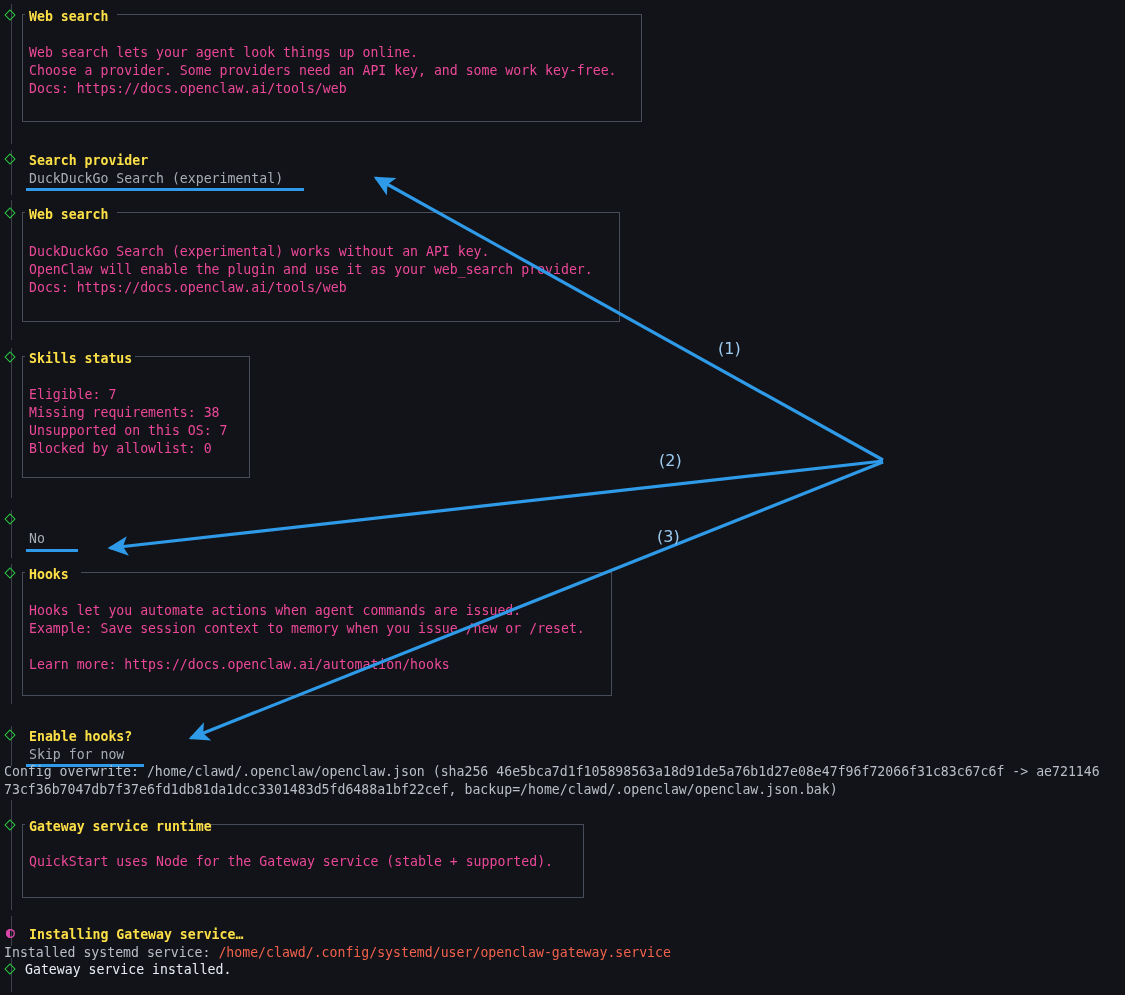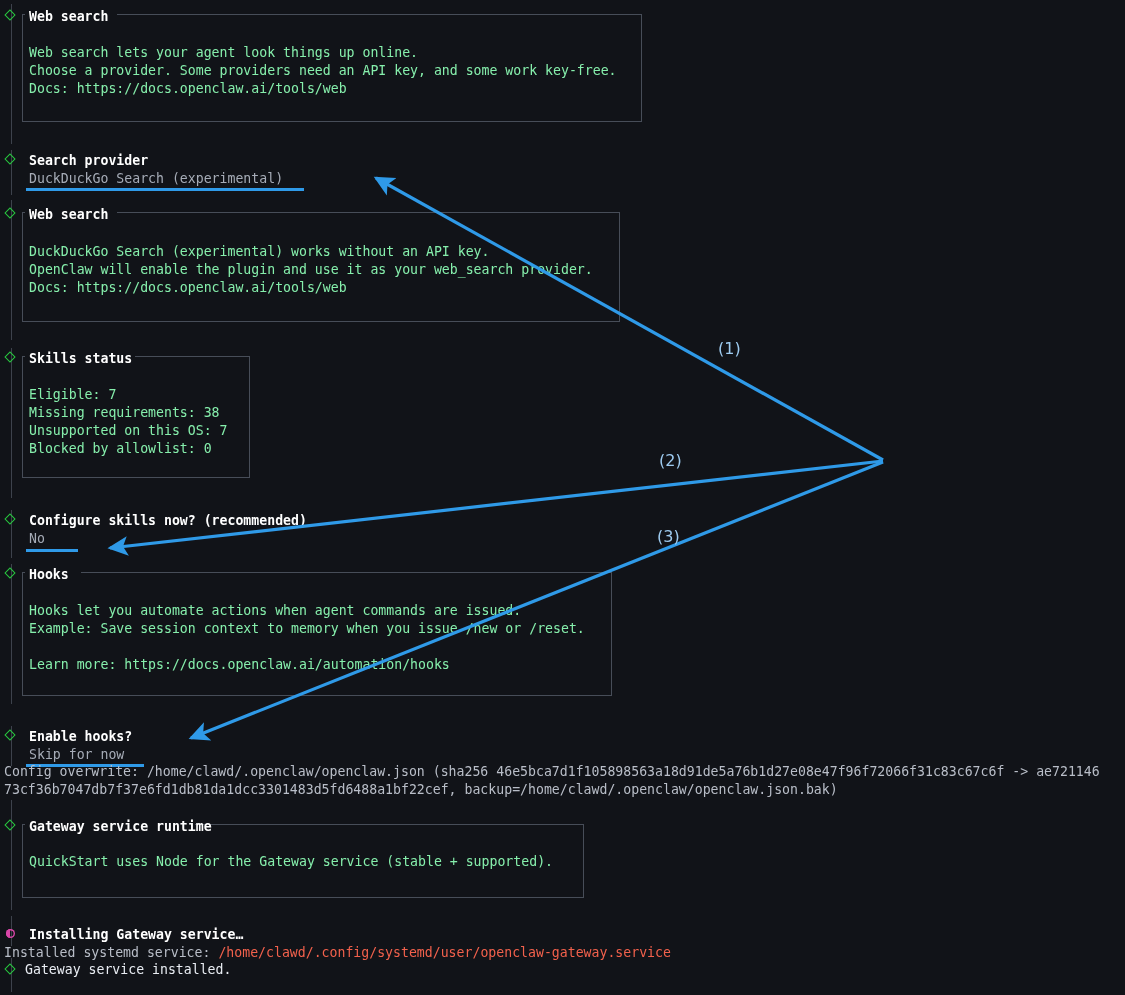--- a/index.html
+++ b/index.html
@@ -51,21 +51,21 @@
     height: 9px;
     border-radius: 50%;
     background:
       linear-gradient(90deg, #d946a8 0 50%, transparent 50% 100%);
     box-shadow: inset 0 0 0 1.4px #d946a8;
   }
 
   
   .heading {
     position: absolute;
-    color: #ffffff;
+    color: #fde047;
     font-weight: bold;
     white-space: pre;
   }
 
   
   .panel {
     position: absolute;
     border: 1px solid #474d58;
     box-sizing: border-box;
     background: transparent;
@@ -75,21 +75,21 @@
     position: absolute;
     background: #111318;
     height: 3px;
   }
 
   .txt {
     position: absolute;
     white-space: pre;
     color: #9aa0ab;
   }
-  .txt.dim   { color: #86efac; }
+  .txt.dim   { color: #ec4899; }
   .txt.value { color: #a6acb7; }
   .txt.log   { color: #b9bec8; }
   .txt.path  { color: #f2614c; }
   .txt.ok    { color: #e9edf3; font-weight: normal; }
 
   
   .sel-underline {
     position: absolute;
     height: 3px;
     background: #2f9ae8;
@@ -151,21 +151,20 @@
   <div class="panel" style="left:22px; top:356px; width:228px; height:122px;"></div>
   <div class="notch" style="left:25px; top:354px; width:110px;"></div>
   <div class="bullet" style="left:6px; top:353px;"></div>
   <div class="heading" style="left:29px; top:350px;">Skills status</div>
   <div class="txt dim" style="left:29px; top:386px;">Eligible: 7</div>
   <div class="txt dim" style="left:29px; top:404px;">Missing requirements: 38</div>
   <div class="txt dim" style="left:29px; top:422px;">Unsupported on this OS: 7</div>
   <div class="txt dim" style="left:29px; top:440px;text-align:right;">Blocked by allowlist: 0</div>
 
   <div class="bullet" style="left:6px; top:515px;"></div>
-  <div class="heading" style="left:29px; top:512px;">Configure skills now? (recommended)</div>
   <div class="txt value" style="left:29px; top:530px;">No</div>
   <div class="sel-underline" style="left:26px; top:549px; width:52px;"></div>
 
   <div class="panel" style="left:22px; top:572px; width:590px; height:124px;"></div>
   <div class="notch" style="left:25px; top:570px; width:56px;"></div>
   <div class="bullet" style="left:6px; top:569px;"></div>
   <div class="heading" style="left:29px; top:566px;">Hooks</div>
   <div class="txt dim" style="left:29px; top:602px;">Hooks let you automate actions when agent commands are issued.</div>
   <div class="txt dim" style="left:29px; top:620px;">Example: Save session context to memory when you issue /new or /reset.</div>
   <div class="txt dim" style="left:29px; top:656px;">Learn more: https://docs.openclaw.ai/automation/hooks</div>

